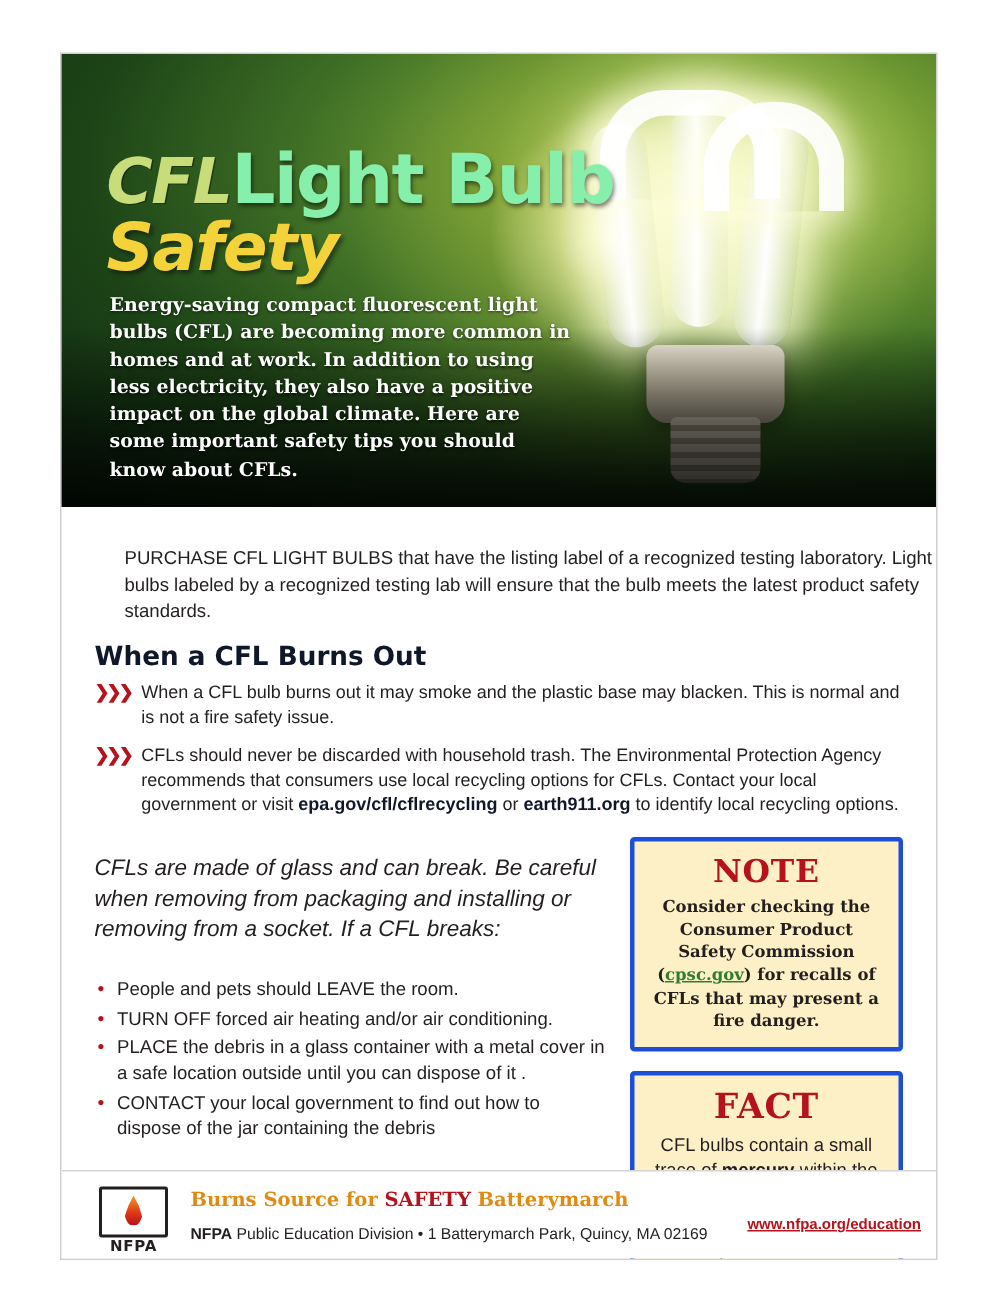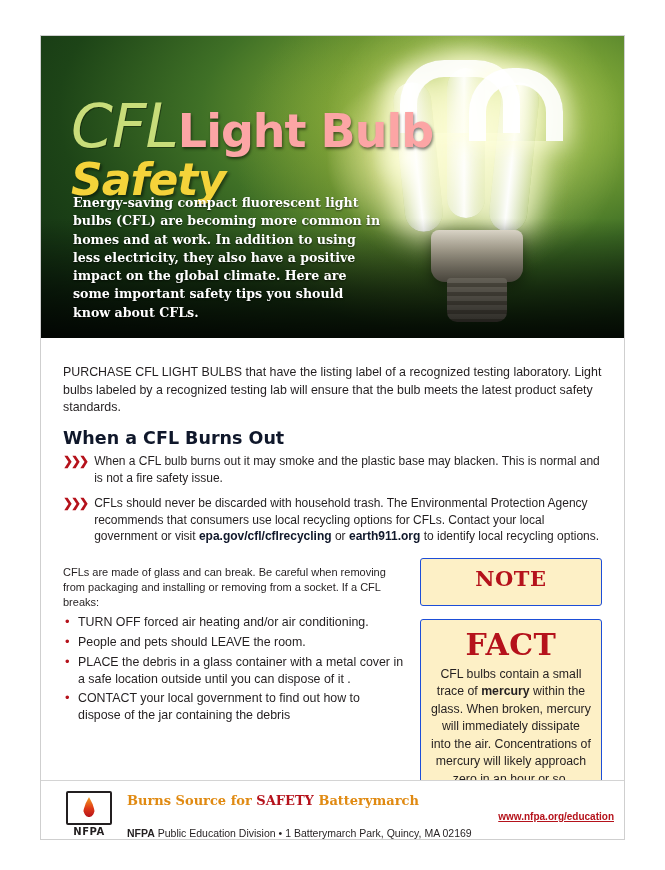--- a/index.html
+++ b/index.html
@@ -111,32 +111,32 @@
   }
 
   .hero-title {
     position: absolute;
     left: 30px;
     top: 60px;
     line-height: 1;
   }
   .t-cfl {
     font-family: "DejaVu Sans", sans-serif;
-    font-weight: normal;
-    font-size: 60px;
+    font-weight: bold;
+    font-size: 42px;
     font-style: italic;
     color: #c8dd7a;
     letter-spacing: -1px;
     text-shadow: 1px 1px 0 rgba(0,0,0,0.35);
   }
   .t-light {
     font-family: "DejaVu Sans", sans-serif;
     font-weight: bold;
     font-size: 46px;
-    color: #fca5a5;
+    color: #86efac;
     letter-spacing: -1px;
     text-shadow: 1px 2px 3px rgba(0,0,0,0.5);
   }
   .t-safety {
     display: block;
     margin-top: 2px;
     font-family: "DejaVu Sans", sans-serif;
     font-weight: bold;
     font-size: 44px;
     font-style: italic;
@@ -160,20 +160,21 @@
   
   .content {
     position: relative;
     padding: 14px 22px 0 22px;
   }
   .purchase {
     font-size: 12.4px;
     line-height: 1.38;
     color: #231f20;
     width: 540px;
+    margin-left: 20px;
   }
   h2.sec {
     font-family: "DejaVu Sans", sans-serif;
     font-weight: bold;
     font-size: 17.5px;
     color: #0f172a;
     margin: 11px 0 5px 0;
   }
   .bullet-arrow {
     display: flex;
@@ -199,23 +200,24 @@
     text-decoration: none;
   }
   .two-col {
     display: flex;
     gap: 14px;
   }
   .left-col { width: 350px; }
   .right-col { width: 186px; padding-top: 4px; }
 
   .breaks-intro {
-    font-size: 11px;
+    font-size: 15px;
     line-height: 1.38;
-    margin-bottom: 4px;
+    margin-bottom: 20px;
+    font-style: italic;
   }
   ul.dots {
     list-style: none;
     margin: 0;
     padding: 0;
   }
   ul.dots li {
     position: relative;
     padding-left: 15px;
     font-size: 12.4px;
@@ -225,21 +227,21 @@
   ul.dots li:before {
     content: "\2022";
     position: absolute;
     left: 2px;
     top: -1px;
     color: #b5121b;
     font-size: 13px;
   }
 
   .callout {
-    border: 1px solid #1d4ed8;
+    border: 3px solid #1d4ed8;
     border-radius: 3px;
     background: #fdf0c6;
     padding: 7px 10px 10px 10px;
     text-align: center;
     margin-bottom: 13px;
   }
   .callout h3 {
     margin: 0 0 4px 0;
     font-family: "DejaVu Serif", serif;
     font-weight: bold;
@@ -254,21 +256,21 @@
     font-size: 11px;
     line-height: 1.38;
     color: #231f20;
   }
   .callout.fact p {
     margin: 0;
     font-size: 12.3px;
     line-height: 1.42;
     color: #231f20;
   }
-  .callout.fact h3 { font-size: 30px; }
+  .callout.fact h3 { font-size: 23px; }
   .cpsc-link { color: #2e7d32; font-weight: bold; }
   .bold { font-weight: bold; }
 
   
   .footer {
     position: absolute;
     left: 0;
     bottom: 0;
     width: 583px;
     height: 58px;
@@ -318,21 +320,21 @@
   .footer-head {
     font-family: "DejaVu Serif", serif;
     font-weight: bold;
     font-size: 13px;
     color: #e08a12;
   }
   .footer-head .safety { color: #b5121b; }
   .footer-sub {
     font-size: 10.5px;
     color: #231f20;
-    margin-top: 19px;
+    margin-top: 9px;
   }
   .footer-sub .b { font-weight: bold; }
   .footer-url {
     position: absolute;
     right: 10px;
     top: 30px;
     font-size: 10px;
     font-weight: bold;
     color: #b5121b;
   }
@@ -379,31 +381,32 @@
       <div class="bullet-arrow">
         <span class="arrow-glyph">❯❯❯</span>
         <span class="txt"><span>CFLs should never be discarded with household trash. The Environmental Protection Agency recommends that consumers use local recycling options for CFLs. Contact your local government or visit </span><a class="link" href="#">epa.gov/cfl/cflrecycling</a><span> or </span><a class="link" href="#">earth911.org</a><span> to identify local recycling options.</span></span>
       </div>
 
       <div class="two-col">
 
         <div class="left-col">
           <p class="breaks-intro">CFLs are made of glass and can break. Be careful when removing from packaging and installing or removing from a socket. If a CFL breaks:</p>
           <ul class="dots">
+            <li>People and pets should LEAVE the room.</li>
             <li>TURN OFF forced air heating and/or air conditioning.</li>
-            <li>People and pets should LEAVE the room.</li>
             <li>PLACE the debris in a glass container with a metal cover in a safe location outside until you can dispose of it .</li>
             <li>CONTACT your local government to find out how to dispose of the jar containing the debris</li>
 
           </ul>
         </div>
 
         <div class="right-col">
           <div class="callout note">
             <h3>NOTE</h3>
+            <p><span>Consider checking the Consumer Product Safety Commission (</span><a class="cpsc-link" href="#">cpsc.gov</a><span>) for recalls of CFLs that may present a fire danger.</span></p>
           </div>
 
           <div class="callout fact">
             <h3>FACT</h3>
             <p><span>CFL bulbs contain a small trace of </span><span class="bold">mercury</span><span> within the glass. When broken, mercury will immediately dissipate into the air. Concentrations of mercury will likely approach zero in an hour or so.</span></p>
           </div>
         </div>
 
       </div>
     </div>

